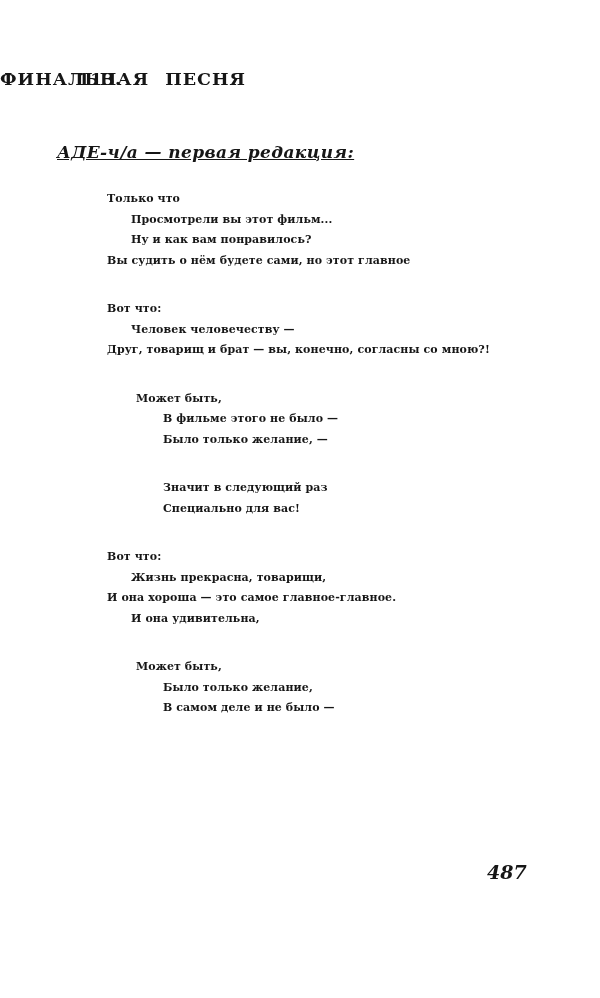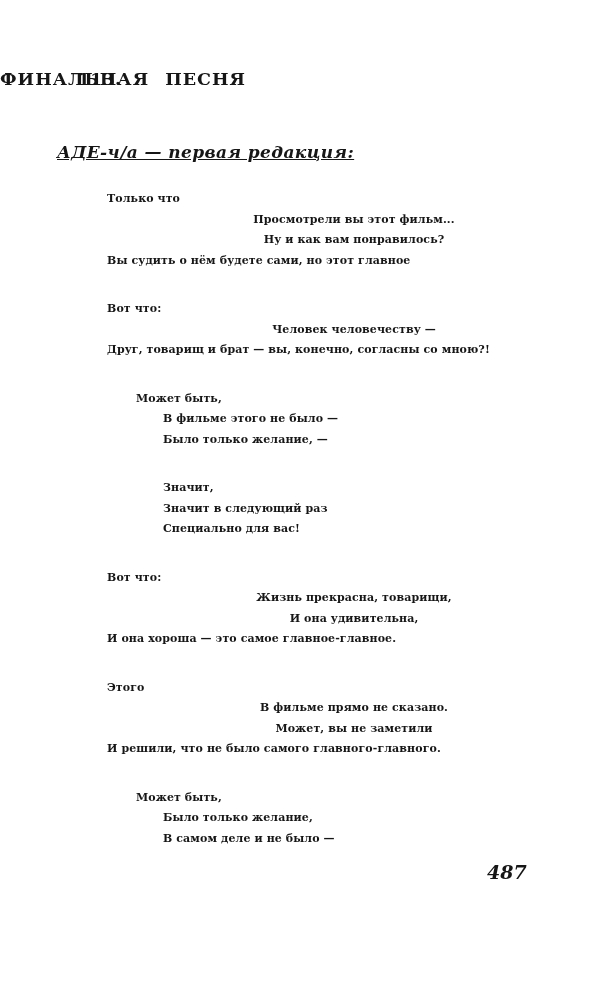--- a/index.html
+++ b/index.html
@@ -56,21 +56,21 @@
     font-size: 11px;
     font-weight: 700;
   }
   .stanza { margin-bottom: 28px; }
   .line {
     line-height: 20.5px;
     white-space: nowrap;
     letter-spacing: 0.1px;
   }
   .indent-0 { margin-left: 0; }
-  .indent-1 { margin-left: 24px; text-align: center; }
+  .indent-1 { margin-left: 24px; }
   .indent-2 { margin-left: 29px; }
   .indent-3 { margin-left: 56px; }
   .folio {
     position: absolute;
     left: 487px;
     top: 860px;
     font-size: 19px;
     font-weight: 700;
     font-style: italic;
     line-height: 24px;
@@ -94,35 +94,28 @@
         <div class="line indent-0">Вот что:</div>
         <div class="line indent-1">Человек человечеству —</div>
         <div class="line indent-0">Друг, товарищ и брат — вы, конечно, согласны со мною?!</div>
       </div>
       <div class="stanza">
         <div class="line indent-2">Может быть,</div>
         <div class="line indent-3">В фильме этого не было —</div>
         <div class="line indent-3">Было только желание, —</div>
       </div>
       <div class="stanza">
-        <div class="line indent-3">Значит,</div>
         <div class="line indent-3">Значит в следующий раз</div>
         <div class="line indent-3">Специально для вас!</div>
       </div>
       <div class="stanza">
         <div class="line indent-0">Вот что:</div>
         <div class="line indent-1">Жизнь прекрасна, товарищи,</div>
+        <div class="line indent-0">И она хороша — это самое главное-главное.</div>
         <div class="line indent-1">И она удивительна,</div>
-        <div class="line indent-0">И она хороша — это самое главное-главное.</div>
-      </div>
-      <div class="stanza">
-        <div class="line indent-0">Этого</div>
-        <div class="line indent-1">В фильме прямо не сказано.</div>
-        <div class="line indent-1">Может, вы не заметили</div>
-        <div class="line indent-0">И решили, что не было самого главного-главного.</div>
       </div>
       <div class="stanza">
         <div class="line indent-2">Может быть,</div>
         <div class="line indent-3">Было только желание,</div>
         <div class="line indent-3">В самом деле и не было —</div>
       </div>
     </div>
   <div class="folio">487</div>
 </div>
 

